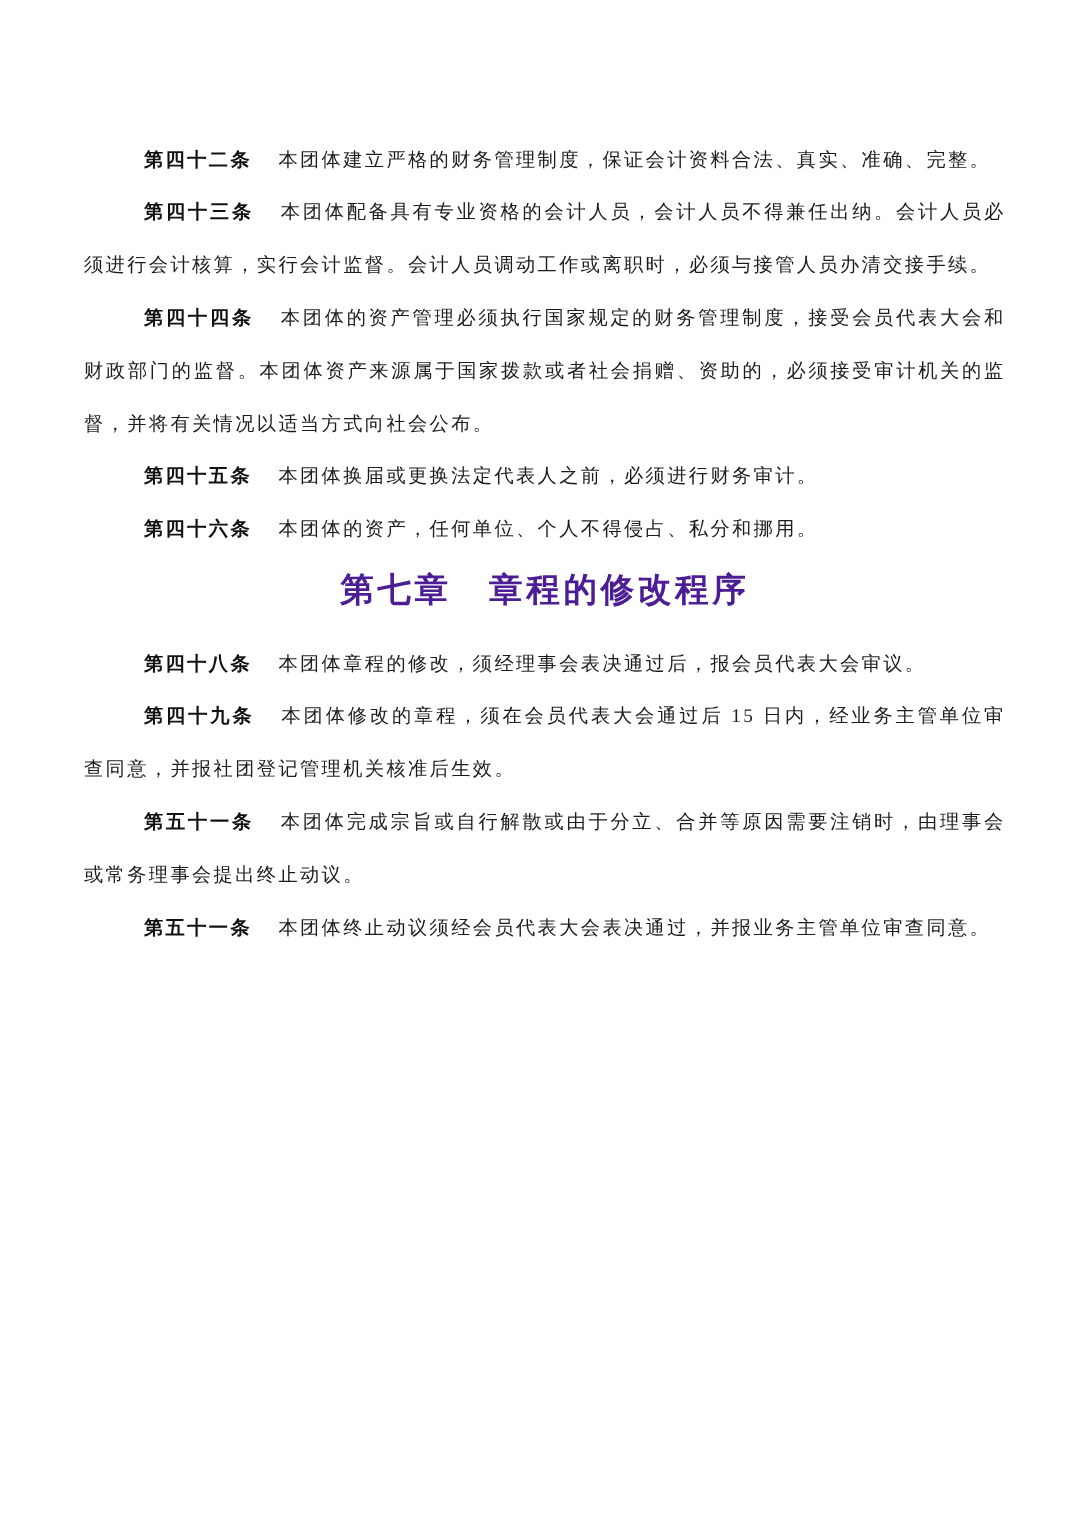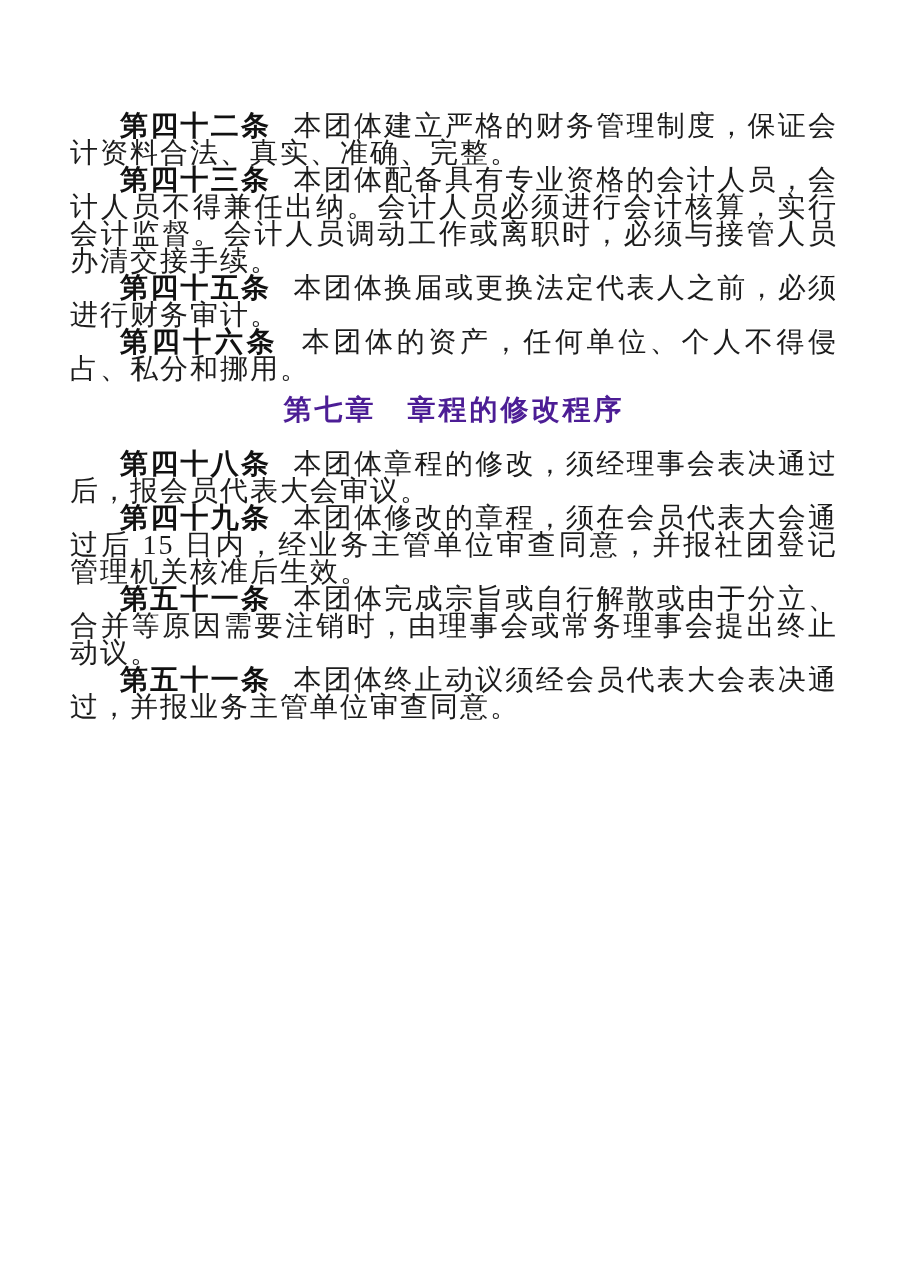--- a/index.html
+++ b/index.html
@@ -14,22 +14,22 @@
     background: #ffffff;
     overflow: hidden;
     color: #1c1c1c;
   }
   .content {
     padding: 112px 62px 0 70px;
   }
   p.para {
     margin: 0;
     font-family: "Liberation Serif", "DejaVu Serif", serif;
-    font-size: 28px;
-    line-height: 27px;
+    font-size: 16px;
+    line-height: 44px;
     letter-spacing: 2px;
     text-align: justify;
     text-justify: inter-ideograph;
     text-indent: 50px;
     color: #1c1c1c;
   }
   p.para .num {
     font-family: "Liberation Sans", "DejaVu Sans", sans-serif;
     font-weight: bold;
     color: #111111;
@@ -52,20 +52,21 @@
 </head>
 <body>
 
 <div class="page">
   <div class="content">
 
     <p class="para"><span class="num">第四十二条</span><span class="gap"></span><span class="txt">本团体建立严格的财务管理制度，保证会计资料合法、真实、准确、完整。</span></p>
 
     <p class="para"><span class="num">第四十三条</span><span class="gap"></span><span class="txt">本团体配备具有专业资格的会计人员，会计人员不得兼任出纳。会计人员必须进行会计核算，实行会计监督。会计人员调动工作或离职时，必须与接管人员办清交接手续。</span></p>
 
+    <p class="para"><span class="num">第四十四条</span><span class="gap"></span><span class="txt">本团体的资产管理必须执行国家规定的财务管理制度，接受会员代表大会和财政部门的监督。本团体资产来源属于国家拨款或者社会捐赠、资助的，必须接受审计机关的监督，并将有关情况以适当方式向社会公布。</span></p>
 
     <p class="para"><span class="num">第四十五条</span><span class="gap"></span><span class="txt">本团体换届或更换法定代表人之前，必须进行财务审计。</span></p>
 
     <p class="para"><span class="num">第四十六条</span><span class="gap"></span><span class="txt">本团体的资产，任何单位、个人不得侵占、私分和挪用。</span></p>
 
 
     <h2 class="chapter">第七章　章程的修改程序</h2>
 
     <p class="para"><span class="num">第四十八条</span><span class="gap"></span><span class="txt">本团体章程的修改，须经理事会表决通过后，报会员代表大会审议。</span></p>
 

